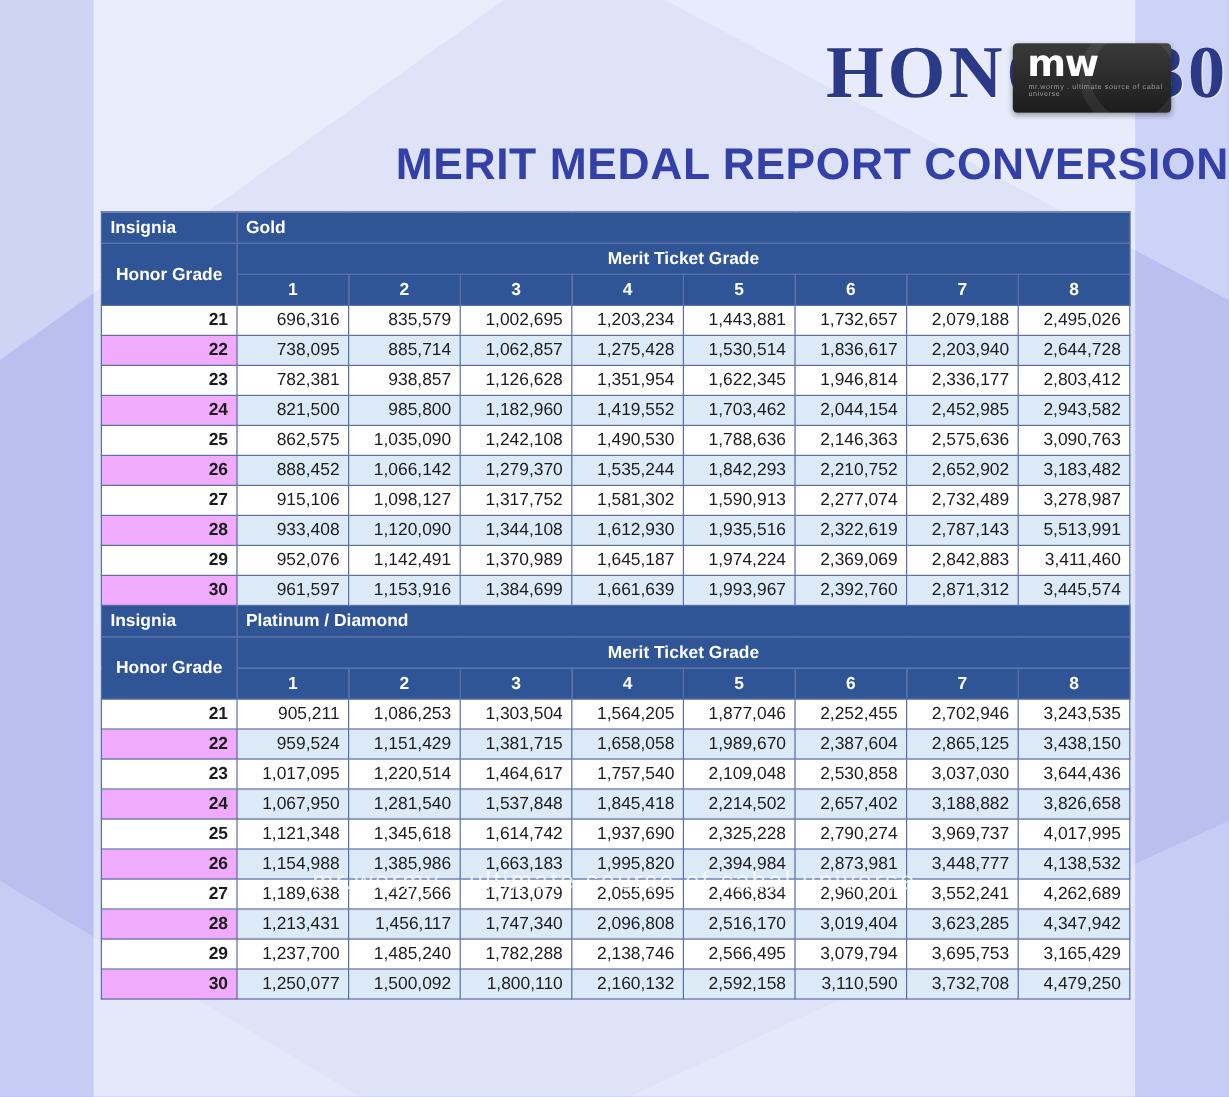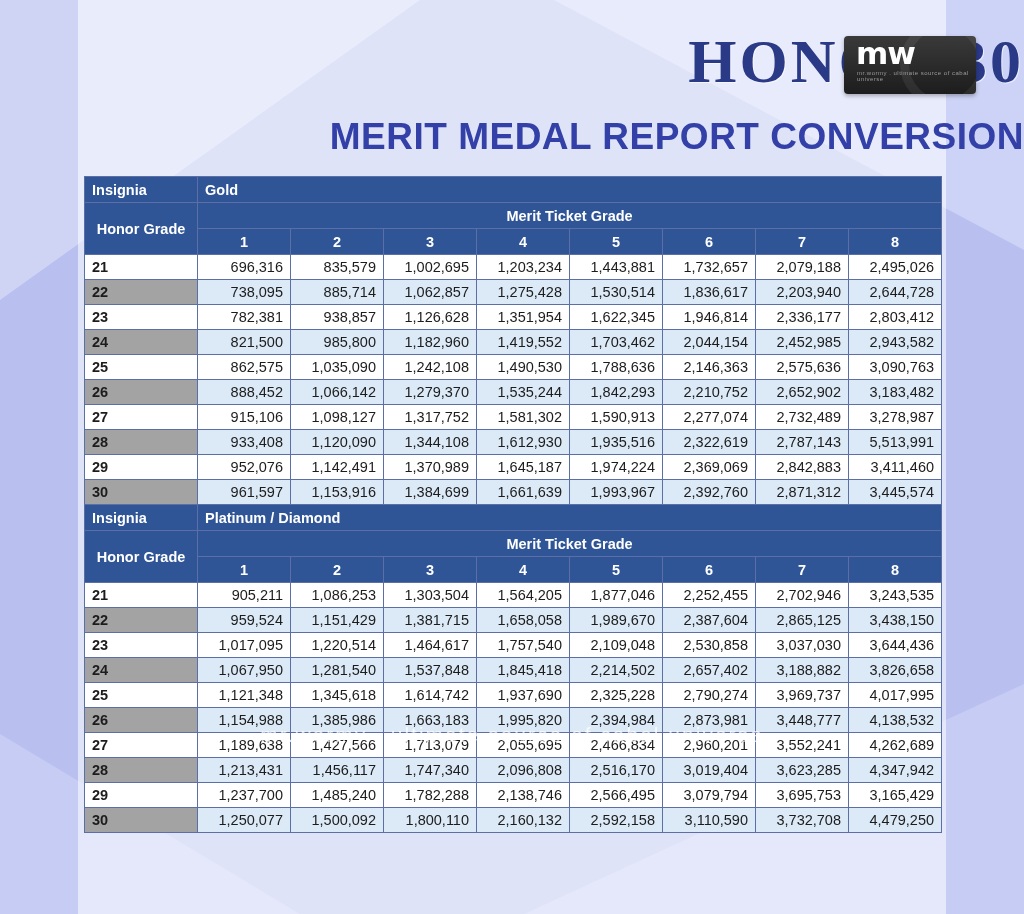--- a/index.html
+++ b/index.html
@@ -150,27 +150,27 @@
   }
   .hdr-nums th {
     background: #2f5596;
     color: #ffffff;
     font-weight: bold;
     text-align: center;
     height: 25px;
   }
   td.grade {
     background: #ffffff;
-    text-align: left;
+    text-align: right;
     font-weight: bold;
     color: #1c1c1c;
     margin-left: 28px;
   }
   tr.alt td.grade {
-    background: #a3a3a3;
+    background: #f0abfc;
   }
   td.val {
     background: #ffffff;
     text-align: right;
     color: #1c1c1c;
   }
   tr.alt td.val {
     background: #dce9f7;
   }
   col.c-grade { width: 113px; }

